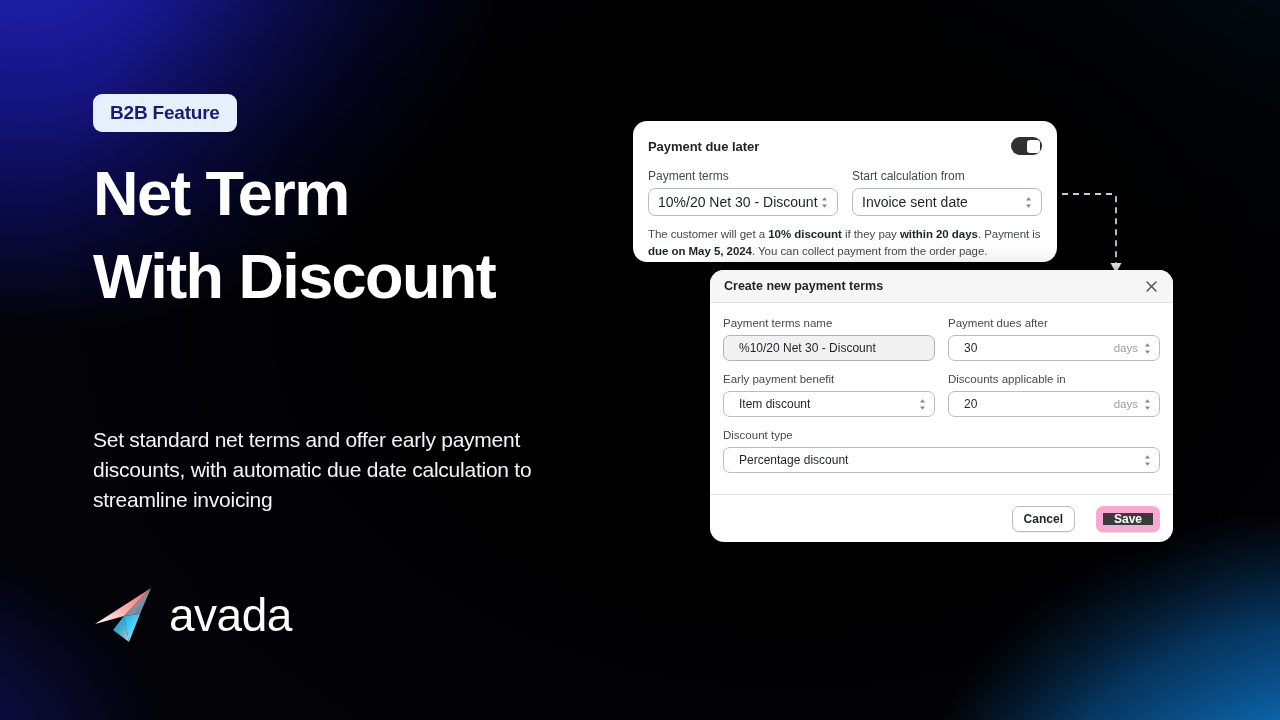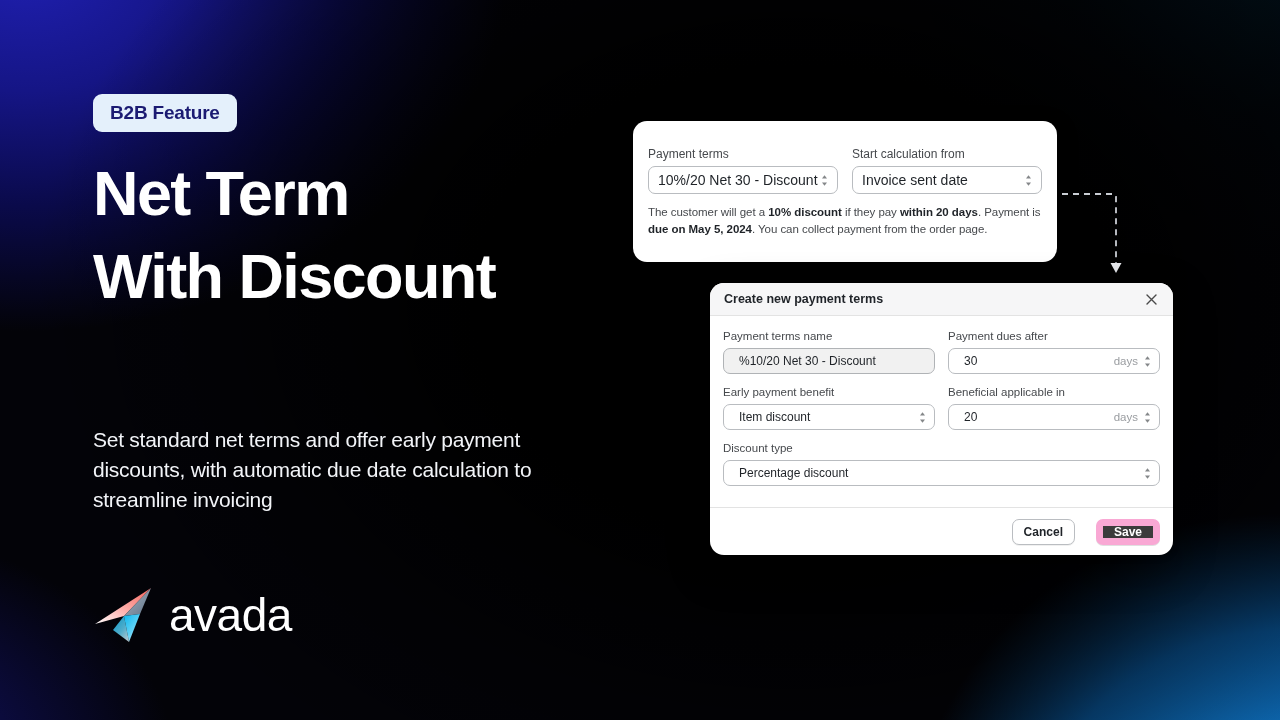--- a/index.html
+++ b/index.html
@@ -113,21 +113,21 @@
     margin-top:10px; font-size:11.5px; line-height:16.5px; color:#46494d;
     letter-spacing:-0.05px;
   }
   .helper b { color:#1f2328; font-weight:700; }
 
   
   .connector { position:absolute; left:1060px; top:178px; width:70px; height:100px; }
 
   
   .modal {
-    position:absolute; left:710px; top:283px; width:463px; height:272px;
+    position:absolute; left:710px; top:270px; width:463px; height:272px;
     background:#fff; border-radius:14px; overflow:hidden;
     box-shadow: 0 2px 6px rgba(0,0,0,0.32), 0 14px 40px rgba(0,0,0,0.45);
   }
   .modal-head {
     height:33px; background:#f6f6f7; border-bottom:1px solid #e3e3e3;
     display:flex; align-items:center; padding:0 12px 0 14px;
   }
   .modal-title { flex:1; font-size:12.5px; font-weight:700; color:#1f2328; }
   .close-btn {
     width:20px; height:20px; display:flex; align-items:center; justify-content:center;
@@ -206,20 +206,26 @@
       <path d="M58 2 L31 30 L2 38 Z" fill="url(#lgRed)"></path>
       <path d="M58 2 L47 28 L31 30 Z" fill="url(#lgGray)"></path>
       <path d="M31 30 L47 28 L36 56 Z" fill="url(#lgBlue)"></path>
       <path d="M31 30 L36 56 L20 44 Z" fill="url(#lgBlue)" opacity="0.82"></path>
     </svg>
     <span class="word">avada</span>
   </div>
 </div>
 
 <div class="card-due">
+  <div class="card-due-head">
+    <span class="card-due-title">Payment due later</span>
+    <div class="toggle">
+      <div class="knob"></div>
+    </div>
+  </div>
 
   <div class="row2">
     <div class="fgroup">
       <span class="flabel">Payment terms</span>
       <div class="select">
         <span class="val">10%/20 Net 30 -  Discount</span>
         <svg class="chev" viewBox="0 0 9 13">
           <path d="M4.5 1.2 L7 4.6 H2 Z" fill="#5c5f62"></path>
           <path d="M4.5 11.8 L7 8.4 H2 Z" fill="#5c5f62"></path>
         </svg>
@@ -282,21 +288,21 @@
         <span class="mlabel">Early payment benefit</span>
         <div class="mfield">
           <span class="val">Item discount</span>
           <svg class="chev" viewBox="0 0 9 13">
             <path d="M4.5 1.2 L7 4.6 H2 Z" fill="#5c5f62"></path>
             <path d="M4.5 11.8 L7 8.4 H2 Z" fill="#5c5f62"></path>
           </svg>
         </div>
       </div>
       <div class="mcol">
-        <span class="mlabel">Beneficial applicable in</span>
+        <span class="mlabel">Discounts applicable in</span>
         <div class="mfield">
           <span class="val">20</span>
           <span class="suffix">days</span>
           <svg class="chev" viewBox="0 0 9 13">
             <path d="M4.5 1.2 L7 4.6 H2 Z" fill="#5c5f62"></path>
             <path d="M4.5 11.8 L7 8.4 H2 Z" fill="#5c5f62"></path>
           </svg>
         </div>
       </div>
     </div>

